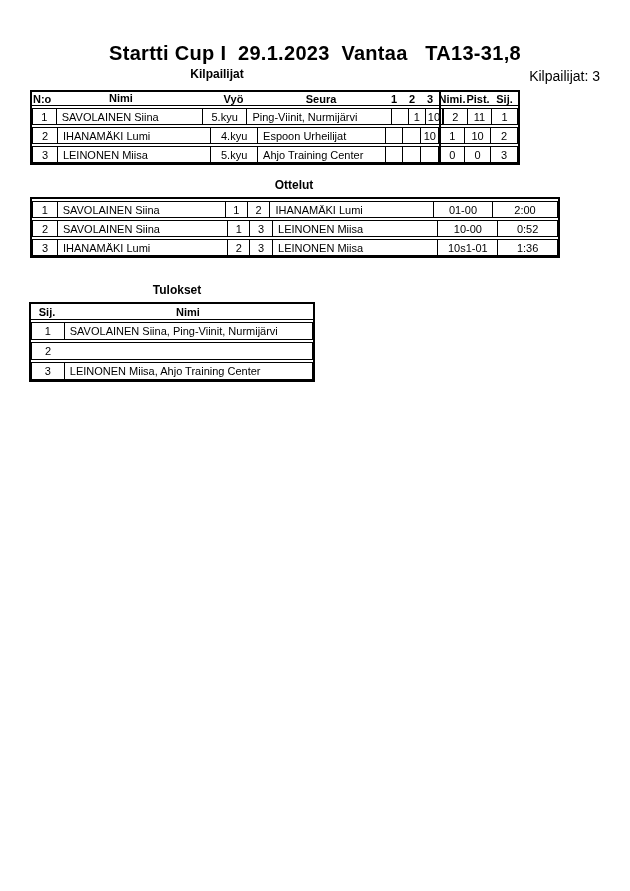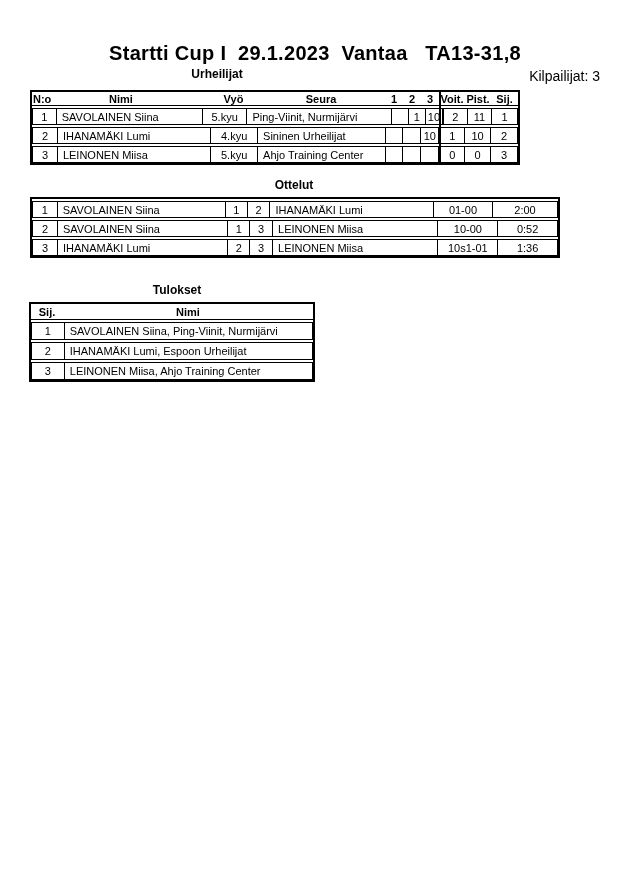--- a/index.html
+++ b/index.html
@@ -43,21 +43,21 @@
   }
   .thead {
     display: flex;
     align-items: stretch;
     border-bottom: 1px solid #000;
     font-weight: bold;
     font-size: 11px;
     height: 14px;
   }
   .t3 .thead { height: 16px; }
-  .hregion { position: relative; display: flex; align-items: flex-end; justify-content: center; }
+  .hregion { position: relative; display: flex; align-items: flex-start; justify-content: center; }
   .hleft { position: absolute; left: 1px; top: 50%; transform: translateY(-50%); white-space: nowrap; }
   .hc { display: flex; align-items: center; justify-content: center; white-space: nowrap; }
   .trow {
     display: flex;
     border: 1px solid #000;
     margin-top: 2px;
     height: 17px;
     font-size: 11px;
   }
   .t3 .trow { height: 18px; }
@@ -79,36 +79,36 @@
     background: #000;
   }
 </style>
 </head>
 <body>
 
 <div class="page">
 
   <div class="title">Startti Cup I  29.1.2023  Vantaa   TA13-31,8</div>
 
-  <div class="sect" style="left:217px; top:67px;">Urheilijat</div>
+  <div class="sect" style="left:217px; top:67px;">Kilpailijat</div>
   <div class="count">Kilpailijat: 3</div>
 
   <div class="tbl t1" style="left:30px; top:90px; width:490px;">
     <div class="grpline"></div>
     <div class="thead">
       <div class="hregion" style="width:178px;">
         <span class="hleft">N:o</span>
         <span>Nimi</span>
       </div>
       <div class="hc" style="width:47px;">Vyö</div>
       <div class="hc" style="width:128px;">Seura</div>
       <div class="hc" style="width:18px;">1</div>
       <div class="hc" style="width:18px;">2</div>
       <div class="hc" style="width:18px;">3</div>
-      <div class="hc" style="width:26px;">Voit.</div>
+      <div class="hc" style="width:26px;">Nimi.</div>
       <div class="hc" style="width:26px;">Pist.</div>
       <div class="hc" style="width:27px;">Sij.</div>
     </div>
 
     <div class="trow">
       <div class="c" style="width:24px;">1</div>
       <div class="c left" style="width:154px;">SAVOLAINEN Siina</div>
       <div class="c" style="width:47px;">5.kyu</div>
       <div class="c left" style="width:152px;">Ping-Viinit, Nurmijärvi</div>
       <div class="c" style="width:18px;"></div>
@@ -116,21 +116,21 @@
       <div class="c" style="width:18px;">10</div>
       <div class="c thick" style="width:26px;">2</div>
       <div class="c" style="width:26px;">11</div>
       <div class="c" style="width:27px;">1</div>
     </div>
 
     <div class="trow">
       <div class="c" style="width:24px;">2</div>
       <div class="c left" style="width:154px;">IHANAMÄKI Lumi</div>
       <div class="c" style="width:47px;">4.kyu</div>
-      <div class="c left" style="width:128px;">Sininen Urheilijat</div>
+      <div class="c left" style="width:128px;">Espoon Urheilijat</div>
       <div class="c" style="width:18px;"></div>
       <div class="c" style="width:18px;"></div>
       <div class="c" style="width:18px;">10</div>
       <div class="c thick" style="width:26px;">1</div>
       <div class="c" style="width:26px;">10</div>
       <div class="c" style="width:27px;">2</div>
     </div>
 
     <div class="trow">
       <div class="c" style="width:24px;">3</div>
@@ -187,21 +187,20 @@
     <div class="thead">
       <div class="hc" style="width:32px;">Sij.</div>
       <div class="hc" style="width:250px;">Nimi</div>
     </div>
     <div class="trow">
       <div class="c" style="width:32px;">1</div>
       <div class="c left" style="width:250px;">SAVOLAINEN Siina, Ping-Viinit, Nurmijärvi</div>
     </div>
     <div class="trow">
       <div class="c" style="width:32px;">2</div>
-      <div class="c left" style="width:250px;">IHANAMÄKI Lumi, Espoon Urheilijat</div>
     </div>
     <div class="trow">
       <div class="c" style="width:32px;">3</div>
       <div class="c left" style="width:250px;">LEINONEN Miisa, Ahjo Training Center</div>
     </div>
   </div>
 
 </div>
 
 </body></html>

